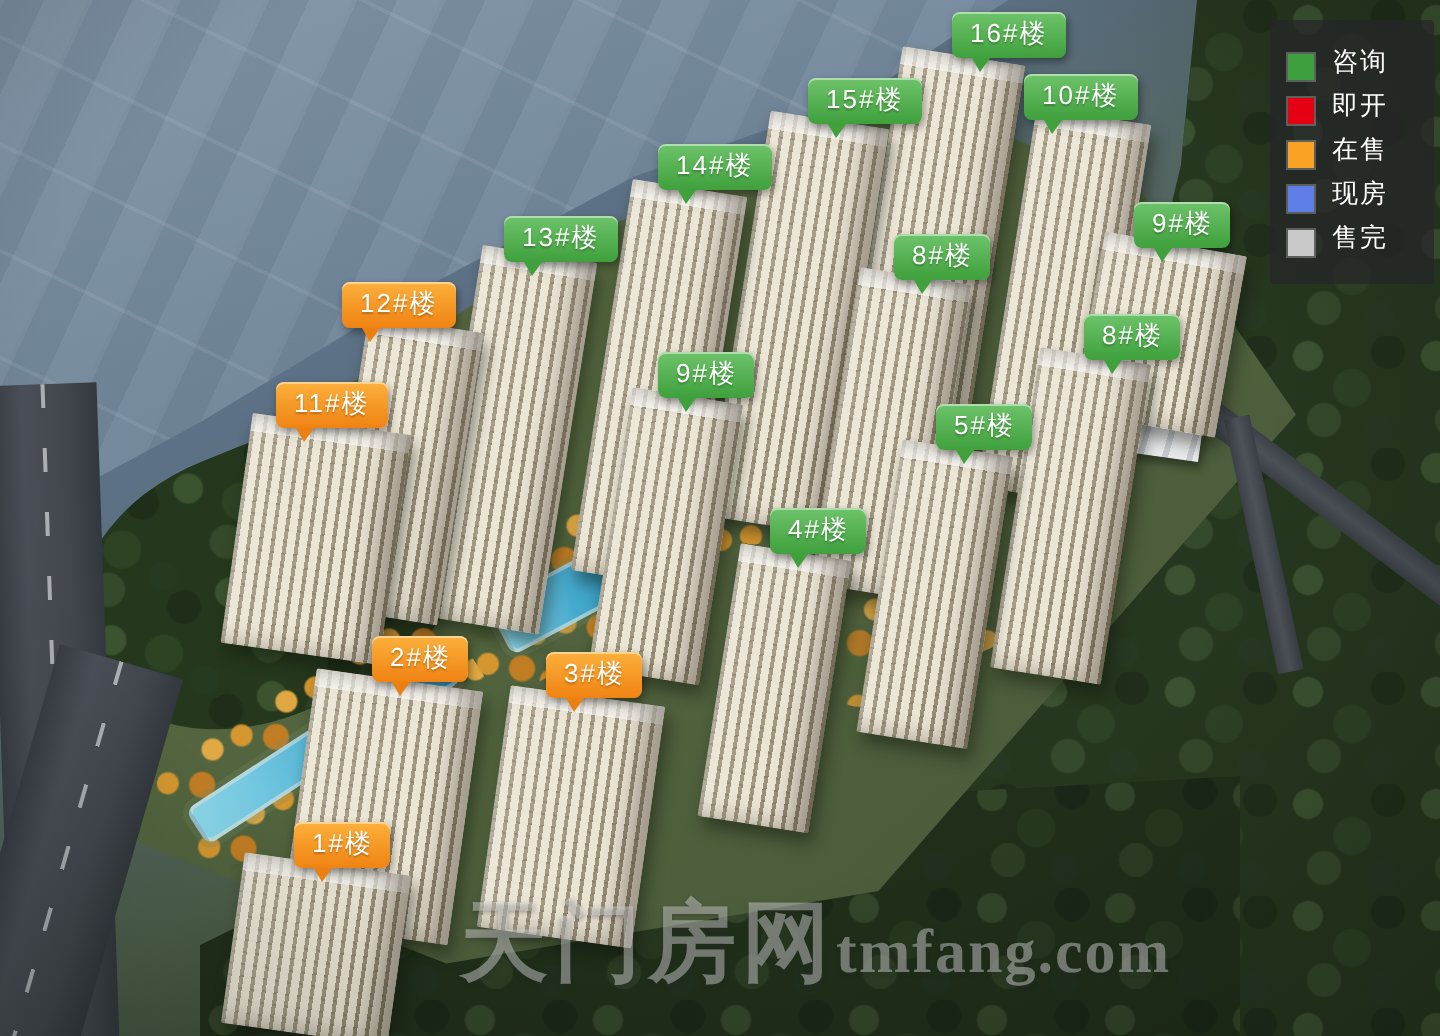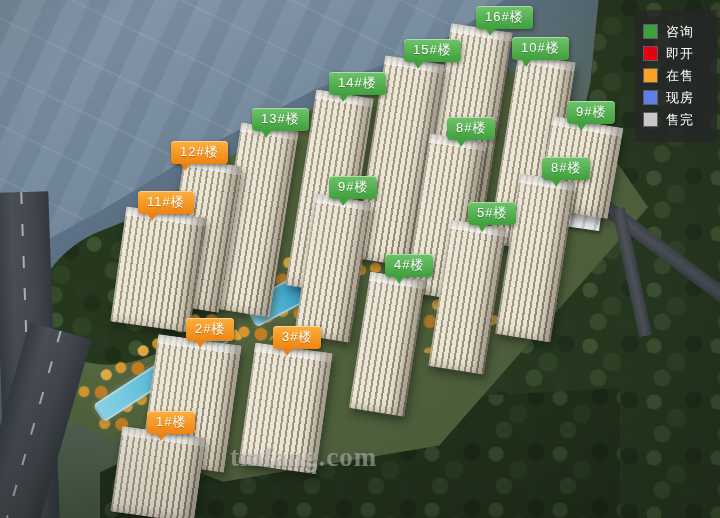--- a/index.html
+++ b/index.html
@@ -83,29 +83,29 @@
     box-shadow:inset 0 1px 0 rgba(255,255,255,.45),1px 2px 4px rgba(0,0,0,.4);
     cursor:pointer;text-shadow:0 1px 1px rgba(0,0,0,.25);
   }
   .bldg::after{content:'';position:absolute;left:10px;bottom:-7px;width:0;height:0;
     border-left:4px solid transparent;border-right:5px solid transparent;border-top:7px solid var(--tail);}
   .bldg.green{background:linear-gradient(#6ec36a,#3fa03c);--tail:#3fa03c;}
   .bldg.orange{background:linear-gradient(#fcb03c,#ef8312);--tail:#ec7f12;}
   
   .legend{position:absolute;top:10px;right:3px;z-index:9;width:66px;
     background:rgba(38,38,40,.74);padding:8px 7px 9px 9px;border-radius:2px;}
-  .legend-row{display:flex;align-items:center;height:17px;margin:5px 0;}
+  .legend-row{display:flex;align-items:flex-end;height:17px;margin:5px 0;}
   .swatch{width:13px;height:13px;margin-right:9px;flex:0 0 13px;box-shadow:0 0 0 1px rgba(255,255,255,.25);}
   .legend-label{color:#fff;font-size:13px;letter-spacing:1px;white-space:nowrap;}
   
   .watermark{position:absolute;left:230px;top:442px;z-index:10;display:flex;align-items:baseline;
     font-family:"Liberation Serif","DejaVu Serif",serif;color:rgba(228,228,228,.42);
     text-shadow:0 1px 2px rgba(40,40,40,.35);pointer-events:none;}
   .wm-cn{font-size:44px;font-weight:bold;letter-spacing:3px;}
-  .wm-en{font-size:27px;font-weight:bold;letter-spacing:1px;}
+  .wm-en{font-size:31px;font-weight:bold;letter-spacing:1px;}
   .vignette{position:absolute;inset:0;z-index:6;pointer-events:none;
     background:radial-gradient(ellipse at 45% 40%,rgba(0,0,0,0) 55%,rgba(5,10,5,.28) 100%);}
 </style>
 </head>
 <body>
 
 <div class="scene">
 
   <div class="bg-city"></div>
   <div class="forest forest-right"></div>
@@ -182,15 +182,16 @@
         <span class="swatch" style="background: rgb(95, 127, 232);"></span>
         <span class="legend-label">现房</span>
       </div>
     <div class="legend-row">
         <span class="swatch" style="background: rgb(201, 201, 201);"></span>
         <span class="legend-label">售完</span>
       </div>
   </div>
 
   <div class="watermark">
+    <span class="wm-cn">天门房网</span>
       <span class="wm-en">tmfang.com</span>
   </div>
 </div>
 
 </body></html>

